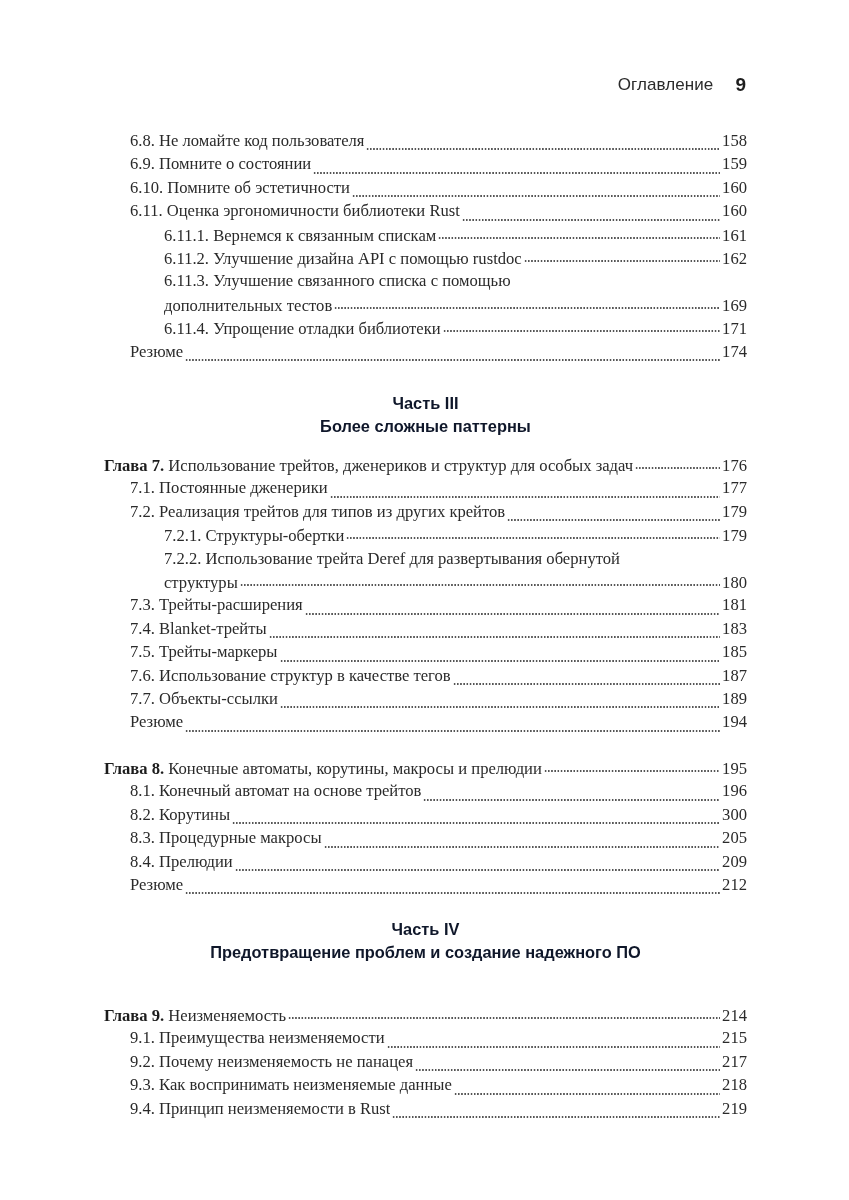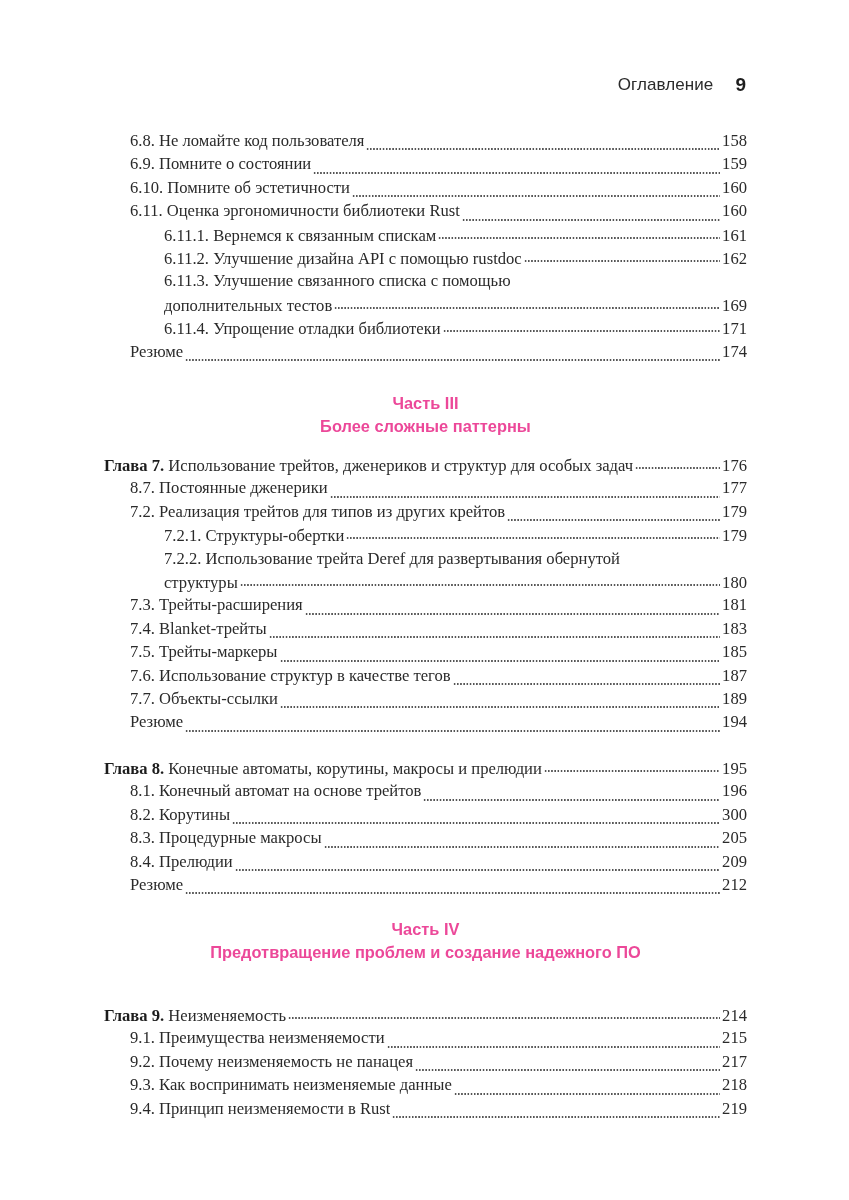--- a/index.html
+++ b/index.html
@@ -77,21 +77,21 @@
       height: 23.4px;
       text-align: right;
     }
     .part-heading {
       position: absolute;
       left: 104px;
       width: 643px;
       text-align: center;
       font-family: "Liberation Sans", "DejaVu Sans", sans-serif;
       font-weight: bold;
-      color: #ec4899;
+      color: #0f172a;
       font-size: 16.4px;
       line-height: 23px;
     }
   </style>
 </head>
 <body>
 
 <div class="running-head">
   <span class="title">Оглавление</span>
   <span class="folio">9</span>
@@ -158,21 +158,21 @@
 <div class="toc" style="top:453px;">
   <div class="entry">
     <span class="label">
       <span class="chap-prefix">Глава 7.</span>
       <span>Использование трейтов, дженериков и структур для особых задач</span>
     </span>
     <span class="lead"></span>
     <span class="page">176</span>
   </div>
   <div class="entry l1">
-    <span class="label">8.7. Постоянные дженерики</span>
+    <span class="label">7.1. Постоянные дженерики</span>
     <span class="lead"></span>
     <span class="page">177</span>
   </div>
   <div class="entry l1">
     <span class="label">7.2. Реализация трейтов для типов из других крейтов</span>
     <span class="lead"></span>
     <span class="page">179</span>
   </div>
   <div class="entry l2">
     <span class="label">7.2.1. Структуры-обертки</span>

